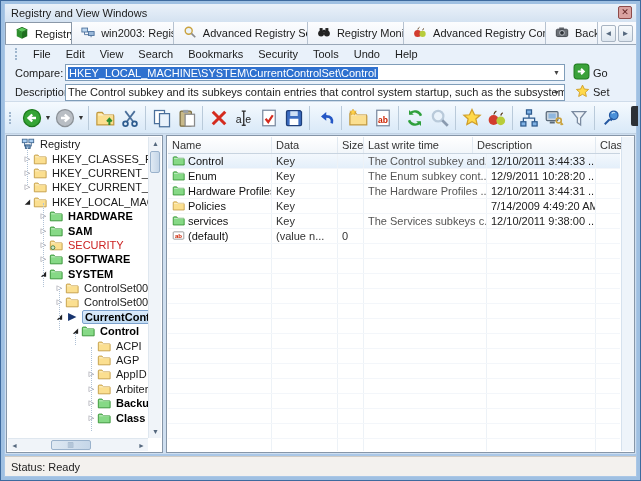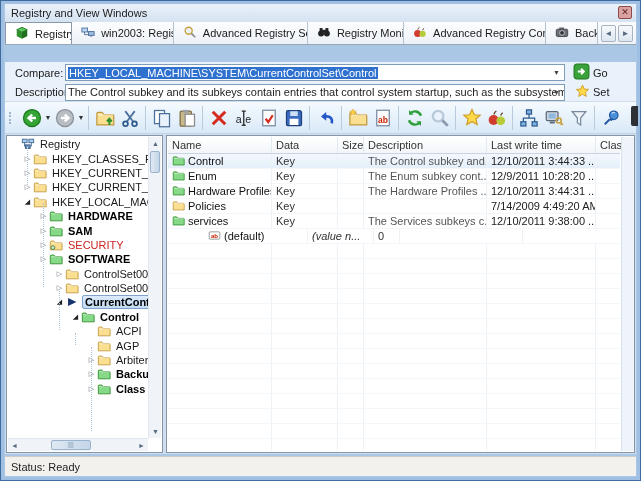--- a/index.html
+++ b/index.html
@@ -160,20 +160,32 @@
             <circle cx="8" cy="9" r="2.7" fill="#2d3136" stroke="#c9ced4"></circle>
           </svg></span>
         <span class="tlabel">Backup</span>
       </div>
       <div class="tab-scroll">
         <div class="tsbtn">◄</div>
         <div class="tsbtn">►</div>
       </div>
     </div>
 
+  <div class="band menubar" id="menubar">
+    <div class="grip"></div>
+  <span class="menuitem">File</span>
+      <span class="menuitem">Edit</span>
+      <span class="menuitem">View</span>
+      <span class="menuitem">Search</span>
+      <span class="menuitem">Bookmarks</span>
+      <span class="menuitem">Security</span>
+      <span class="menuitem">Tools</span>
+      <span class="menuitem">Undo</span>
+      <span class="menuitem">Help</span>
+    </div>
 
   <div class="band addrrow">
     <span class="rowlabel">Compare:</span>
     <div class="combo">
       <span class="selflood">HKEY_LOCAL_MACHINE\SYSTEM\CurrentControlSet\Control</span>
       <span class="ddarrow">▼</span>
     </div>
     <div class="gobtn">
       <span id="go-icon"><svg width="17" height="17" viewBox="0 0 16 16">
             <rect x="1" y="1" width="14" height="14" rx="3" fill="#3aa23a" stroke="#1d7a1d"></rect>
@@ -444,20 +456,30 @@
           <div class="trow" style="padding-left: 30px;">
             <span class="arr">▷</span>
             <span class="ticon">
               <svg width="14" height="14" viewBox="0 0 16 16">
                 <path d="M1.5 13.5v-9q0-1 1-1h3.2l1.4 1.8h6.9q1 0 1 1v7.2z" fill="#86d986" stroke="#2f8f2f"></path>
                 <path d="M2.5 5.5h12" stroke="#ffffff" opacity=".55"></path>
               </svg>
             </span>
             <span class="tlabel b">SOFTWARE</span>
           </div>
+          <div class="trow" style="padding-left: 30px;">
+            <span class="arr exp">◢</span>
+            <span class="ticon">
+              <svg width="14" height="14" viewBox="0 0 16 16">
+                <path d="M1.5 13.5v-9q0-1 1-1h3.2l1.4 1.8h6.9q1 0 1 1v7.2z" fill="#86d986" stroke="#2f8f2f"></path>
+                <path d="M2.5 5.5h12" stroke="#ffffff" opacity=".55"></path>
+              </svg>
+            </span>
+            <span class="tlabel b">SYSTEM</span>
+          </div>
           <div class="trow" style="padding-left: 46px;">
             <span class="arr">▷</span>
             <span class="ticon">
               <svg width="14" height="14" viewBox="0 0 16 16">
                 <path d="M1.5 13.5v-9q0-1 1-1h3.2l1.4 1.8h6.9q1 0 1 1v7.2z" fill="#fbdf90" stroke="#c19940"></path>
                 <path d="M2.5 5.5h12" stroke="#ffffff" opacity=".55"></path>
               </svg>
             </span>
             <span class="tlabel">ControlSet001</span>
           </div>
@@ -502,20 +524,30 @@
           </div>
           <div class="trow" style="padding-left: 78px;">
             <span class="arr"></span>
             <span class="ticon">
               <svg width="14" height="14" viewBox="0 0 16 16">
                 <path d="M1.5 13.5v-9q0-1 1-1h3.2l1.4 1.8h6.9q1 0 1 1v7.2z" fill="#fbdf90" stroke="#c19940"></path>
                 <path d="M2.5 5.5h12" stroke="#ffffff" opacity=".55"></path>
               </svg>
             </span>
             <span class="tlabel">AGP</span>
+          </div>
+          <div class="trow" style="padding-left: 78px;">
+            <span class="arr">▷</span>
+            <span class="ticon">
+              <svg width="14" height="14" viewBox="0 0 16 16">
+                <path d="M1.5 13.5v-9q0-1 1-1h3.2l1.4 1.8h6.9q1 0 1 1v7.2z" fill="#fbdf90" stroke="#c19940"></path>
+                <path d="M2.5 5.5h12" stroke="#ffffff" opacity=".55"></path>
+              </svg>
+            </span>
+            <span class="tlabel">AppID</span>
           </div>
           <div class="trow" style="padding-left: 78px;">
             <span class="arr">▷</span>
             <span class="ticon">
               <svg width="14" height="14" viewBox="0 0 16 16">
                 <path d="M1.5 13.5v-9q0-1 1-1h3.2l1.4 1.8h6.9q1 0 1 1v7.2z" fill="#fbdf90" stroke="#c19940"></path>
                 <path d="M2.5 5.5h12" stroke="#ffffff" opacity=".55"></path>
               </svg>
             </span>
             <span class="tlabel">Arbiters</span>
@@ -556,22 +588,22 @@
         <div class="sthumb hthumb">▥</div>
         <div class="sbtn" style="margin-left:auto">►</div>
       </div>
     </div>
 
     <div class="panel listpanel">
       <div class="lheader" id="lheader">
           <div class="hcell" style="width: 104px;">Name</div>
           <div class="hcell" style="width: 66px;">Data</div>
           <div class="hcell" style="width: 26px;">Size</div>
+          <div class="hcell" style="width: 109px;">Last write time</div>
           <div class="hcell" style="width: 123px;">Description</div>
-          <div class="hcell" style="width: 109px;">Last write time</div>
           <div class="hcell" style="width: 33px;">Clas...</div>
         </div>
       <div class="lbody" id="lbody">
           <div class="lrow sel">
             <div class="lcell namec" style="width: 104px;">
               <span><svg width="13" height="13" viewBox="0 0 16 16">
                   <path d="M1.5 13.5v-9q0-1 1-1h3.2l1.4 1.8h6.9q1 0 1 1v7.2z" fill="#86d986" stroke="#2f8f2f"></path>
                   <path d="M2.5 5.5h12" stroke="#ffffff" opacity=".55"></path>
                 </svg></span>
               <span class="nm">Control</span>
@@ -682,28 +714,28 @@
               <span class="ds">The Services subkeys c...</span>
             </div>
             <div class="lcell" style="width: 109px;">
               <span class="tm">12/10/2011 9:38:00 ...</span>
             </div>
             <div class="lcell" style="width: 33px;">
               <span class="dt"></span>
             </div>
           </div>
           <div class="lrow">
-            <div class="lcell namec" style="width: 104px; margin-left: 36px;">
+            <div class="lcell namec" style="width: 104px;">
               <span><svg width="13" height="13" viewBox="0 0 16 16">
                   <rect x="1.5" y="3.5" width="13" height="9" rx="1" fill="#fff" stroke="#888"></rect>
                   <text x="8" y="10.8" font-size="7.5" font-weight="bold" fill="#cc2200" text-anchor="middle">ab</text>
                 </svg></span>
               <span class="nm">(default)</span>
             </div>
-            <div class="lcell" style="width: 66px; font-style: italic;">
+            <div class="lcell" style="width: 66px;">
               <span class="dt">(value n...</span>
             </div>
             <div class="lcell" style="width: 26px;">
               <span class="dt">0</span>
             </div>
             <div class="lcell" style="width: 123px;">
               <span class="ds"></span>
             </div>
             <div class="lcell" style="width: 109px;">
               <span class="tm"></span>

